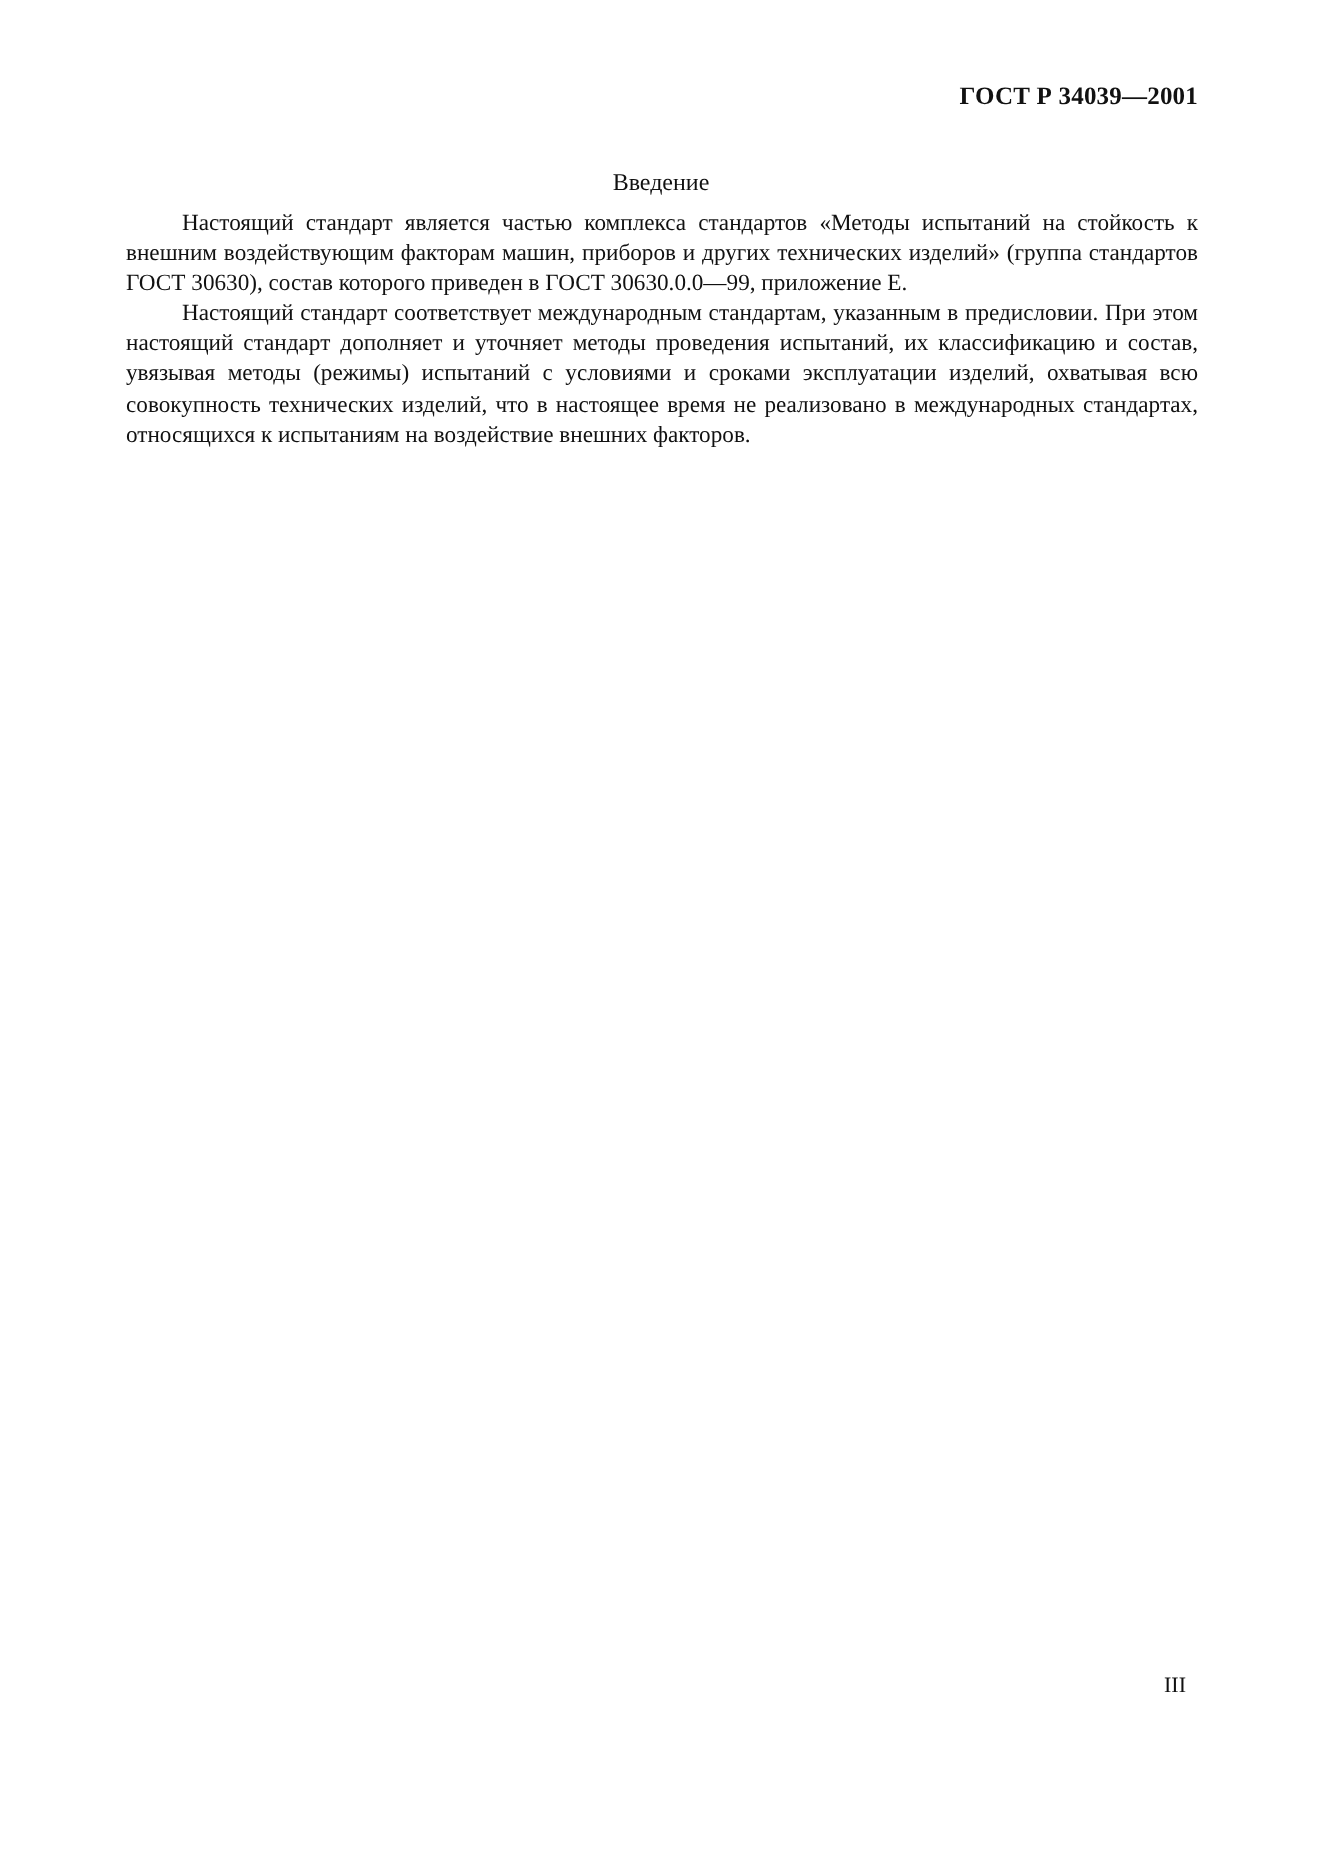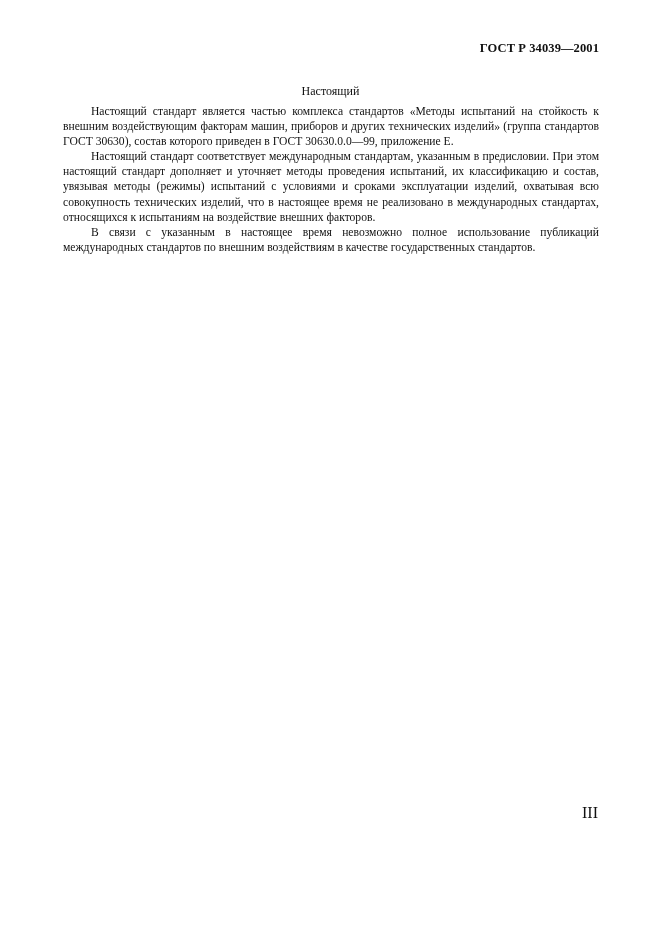--- a/index.html
+++ b/index.html
@@ -2,28 +2,27 @@
 <html><head>
 <meta charset="utf-8">
 <style>
   html, body { margin: 0; padding: 0; background: #ffffff; }
   body { width: 661px; height: 936px; position: relative; overflow: hidden;
          font-family: "Liberation Serif", "DejaVu Serif", serif; color: #111; }
   .header { position: absolute; top: 41px; right: 62px; font-size: 12.5px; font-weight: bold; letter-spacing: 0.1px; }
   .title { position: absolute; top: 84px; left: 0; width: 661px; text-align: center; font-size: 12px; }
   .body-text { position: absolute; top: 104px; left: 63px; width: 536px; font-size: 11.6px; line-height: 15.1px; }
   .para { margin: 0; text-align: justify; text-indent: 28px; font-family: Liberation Serif, serif; }
-  .pagenum { position: absolute; top: 804px; left: 582px; font-size: 16px; }
+  .pagenum { position: absolute; top: 837px; left: 582px; font-size: 11px; }
 </style>
 </head>
 <body>
 
 <div class="header">ГОСТ Р 34039—2001</div>
 
-<div class="title">Настоящий</div>
+<div class="title">Введение</div>
 
 <div class="body-text">
   <p class="para">Настоящий стандарт является частью комплекса стандартов «Методы испытаний на стойкость к внешним воздействующим факторам машин, приборов и других технических изделий» (группа стандартов ГОСТ 30630), состав которого приведен в ГОСТ 30630.0.0—99, приложение Е.</p>
   <p class="para">Настоящий стандарт соответствует международным стандартам, указанным в предисловии. При этом настоящий стандарт дополняет и уточняет методы проведения испытаний, их классификацию и состав, увязывая методы (режимы) испытаний с условиями и сроками эксплуатации изделий, охватывая всю совокупность технических изделий, что в настоящее время не реализовано в международных стандартах, относящихся к испытаниям на воздействие внешних факторов.</p>
-  <p class="para">В связи с указанным в настоящее время невозможно полное использование публикаций международных стандартов по внешним воздействиям в качестве государственных стандартов.</p>
 </div>
 
 <div class="pagenum">III</div>
 
 </body></html>

